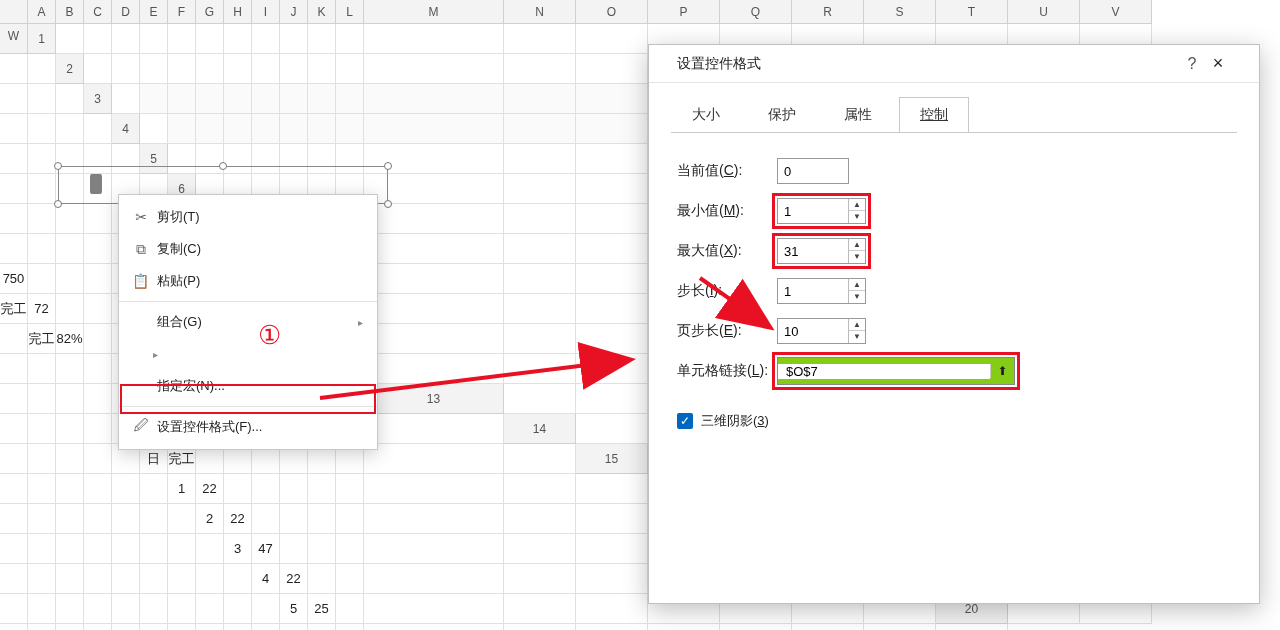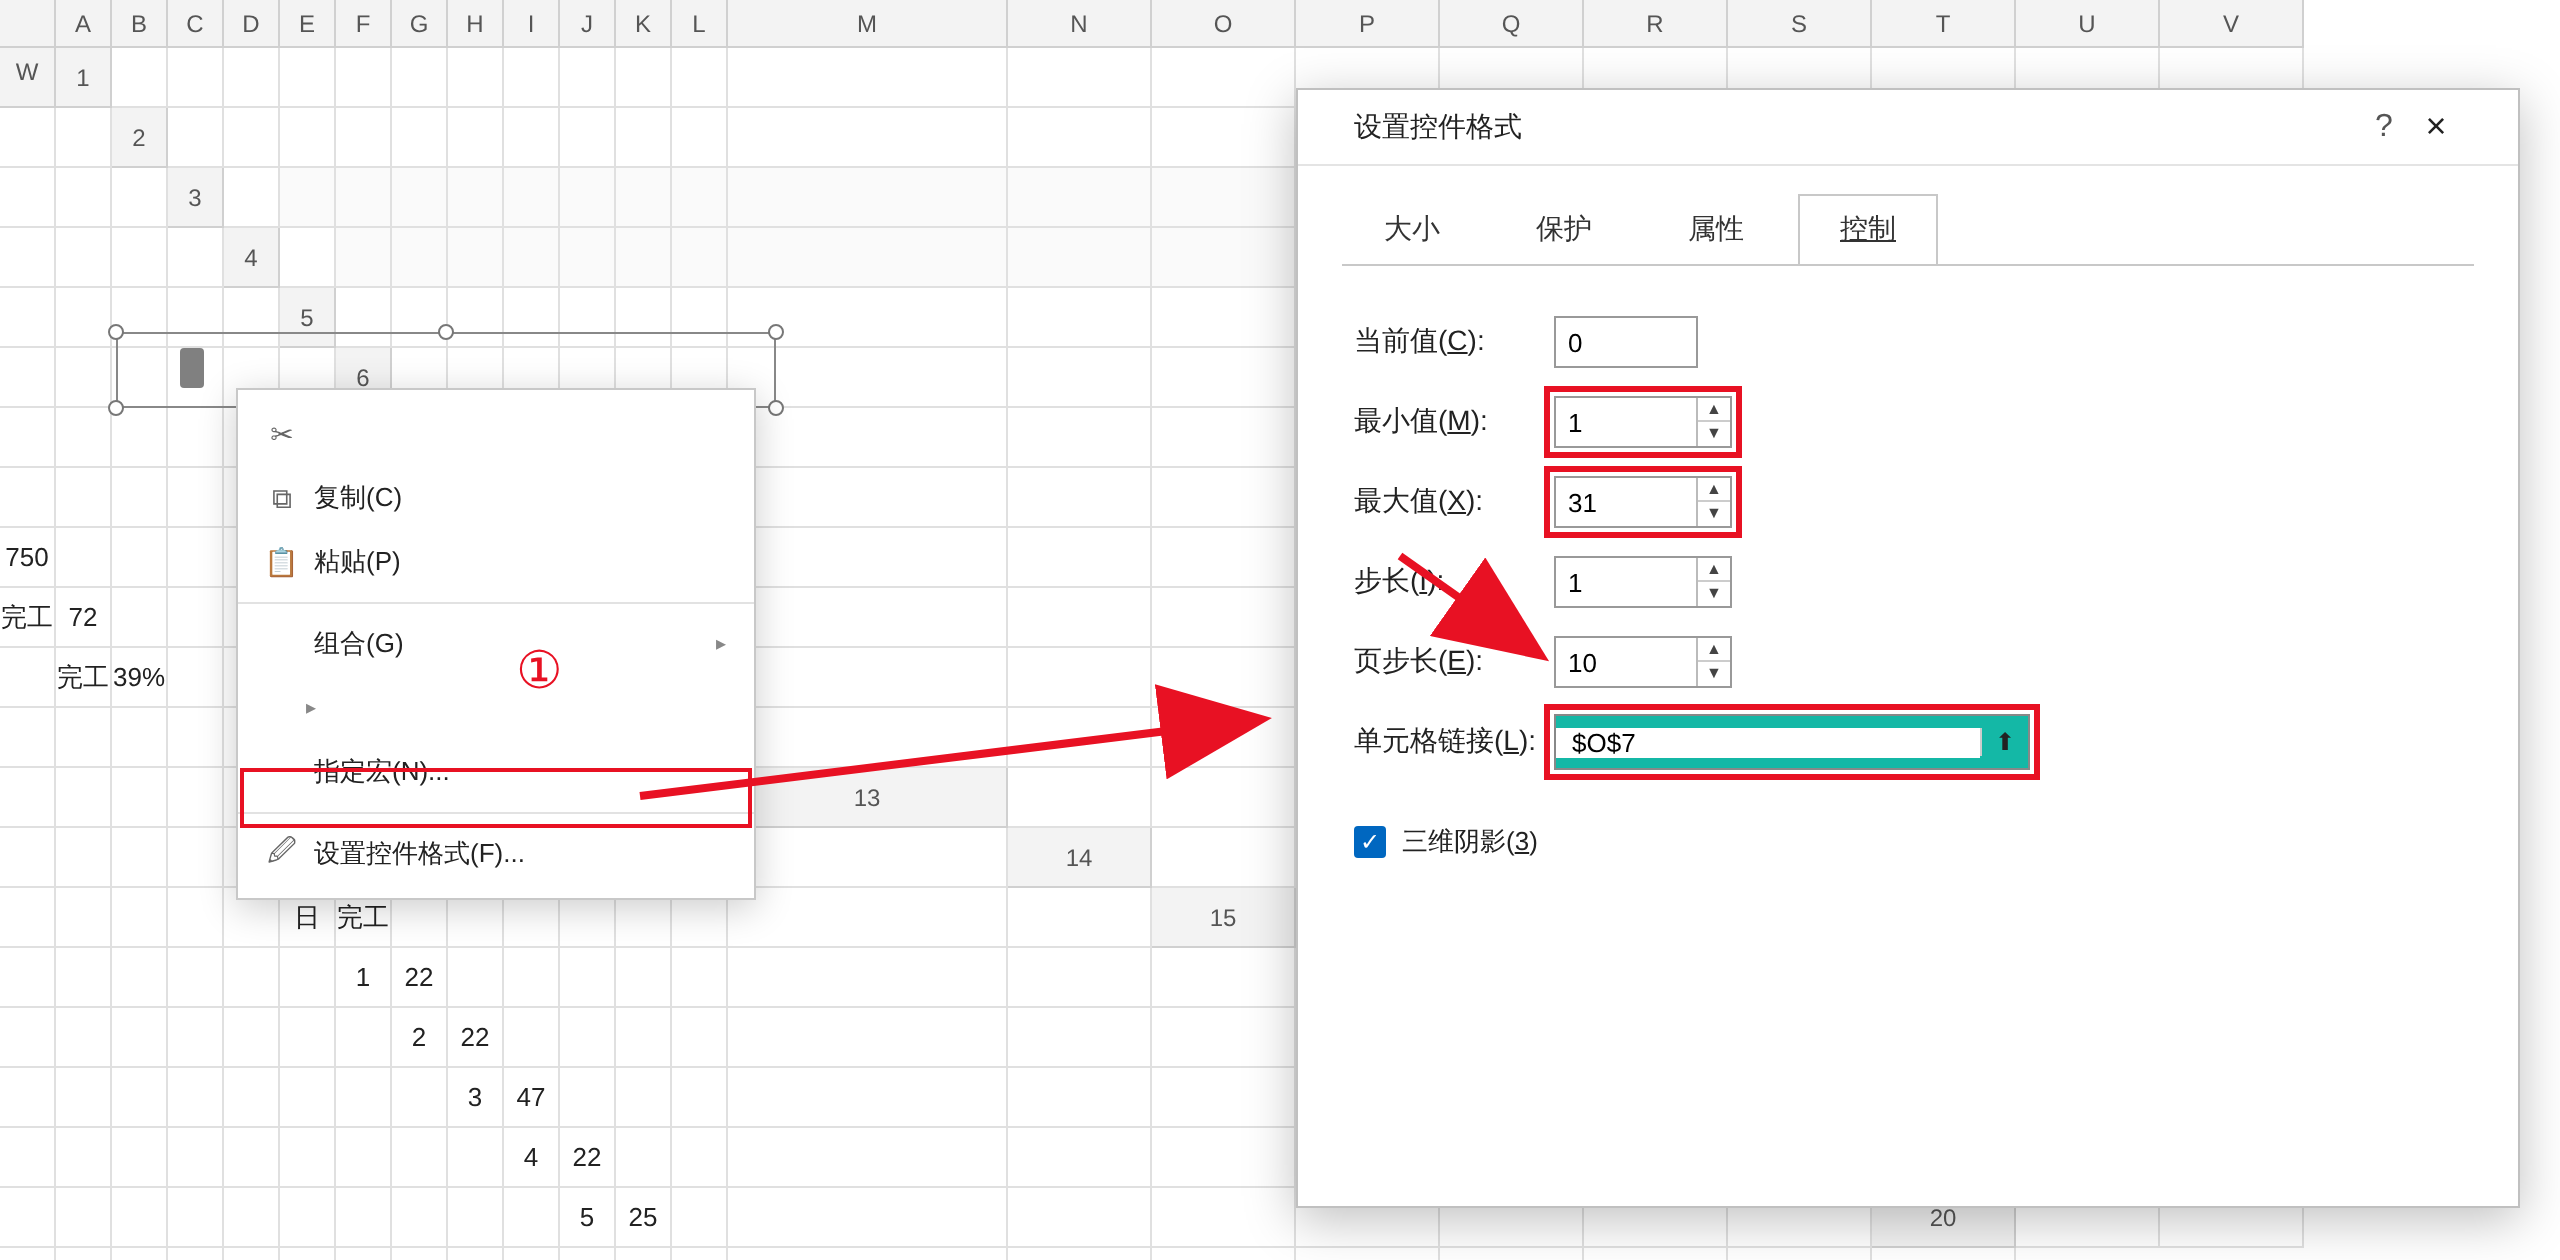--- a/index.html
+++ b/index.html
@@ -143,21 +143,21 @@
   .spin .bt div {
     width:16px; height:12px;
     font-size:8px; line-height:12px; text-align:center;
     color:#444;
   }
   .spin .bt div:first-child { border-bottom:1px solid #ccc; }
   .linkbox {
     display:flex; align-items:center;
     border:1px solid #888;
     height: 28px; width: 238px;
-    background:#14b8a6;
+    background:#84cc16;
   }
   .linkbox input {
     border:none; outline:none; flex:1; padding:0 8px; font-size:13px;
   }
   .linkbox .pick {
     width:24px; text-align:center; border-left:1px solid #ccc;
     font-size:12px;
   }
   .red-frame { outline:3px solid #e81123; outline-offset:2px; }
   .cb {
@@ -428,21 +428,21 @@
     <div class="cell"></div>
     <div class="cell"></div>
     <div class="cell"></div>
     <div class="cell"></div>
     <div class="cell"></div>
     <div class="cell"></div>
     <div class="cell"></div>
     <div class="cell"></div>
     <div class="cell"></div>
     <div class="cell">完工率</div>
-    <div class="cell">39%</div>
+    <div class="cell">82%</div>
     <div class="cell"></div>
     <div class="cell"></div>
     <div class="cell"></div>
     <div class="cell"></div>
     <div class="cell"></div>
     <div class="cell"></div>
     <div class="cell"></div>
     <div class="cell"></div>
     <div class="rowhdr">11</div>
     <div class="cell"></div>
@@ -692,20 +692,21 @@
   <div class="h" style="right:-5px; top:-5px"></div>
   <div class="h" style="left:-5px; bottom:-5px"></div>
   <div class="h" style="left:calc(50% - 4px); bottom:-5px"></div>
   <div class="h" style="right:-5px; bottom:-5px"></div>
 </div>
 <div class="scroll-bubble"></div>
 
 <div class="ctx" id="ctx">
     <div class="ctx-row">
       <span class="ctx-ico">✂</span>
+      <span class="ctx-label">剪切(T)</span>
       <span class="ctx-arrow"></span>
     </div>
     <div class="ctx-row">
       <span class="ctx-ico">⧉</span>
       <span class="ctx-label">复制(C)</span>
       <span class="ctx-arrow"></span>
     </div>
     <div class="ctx-row">
       <span class="ctx-ico">📋</span>
       <span class="ctx-label">粘贴(P)</span>

